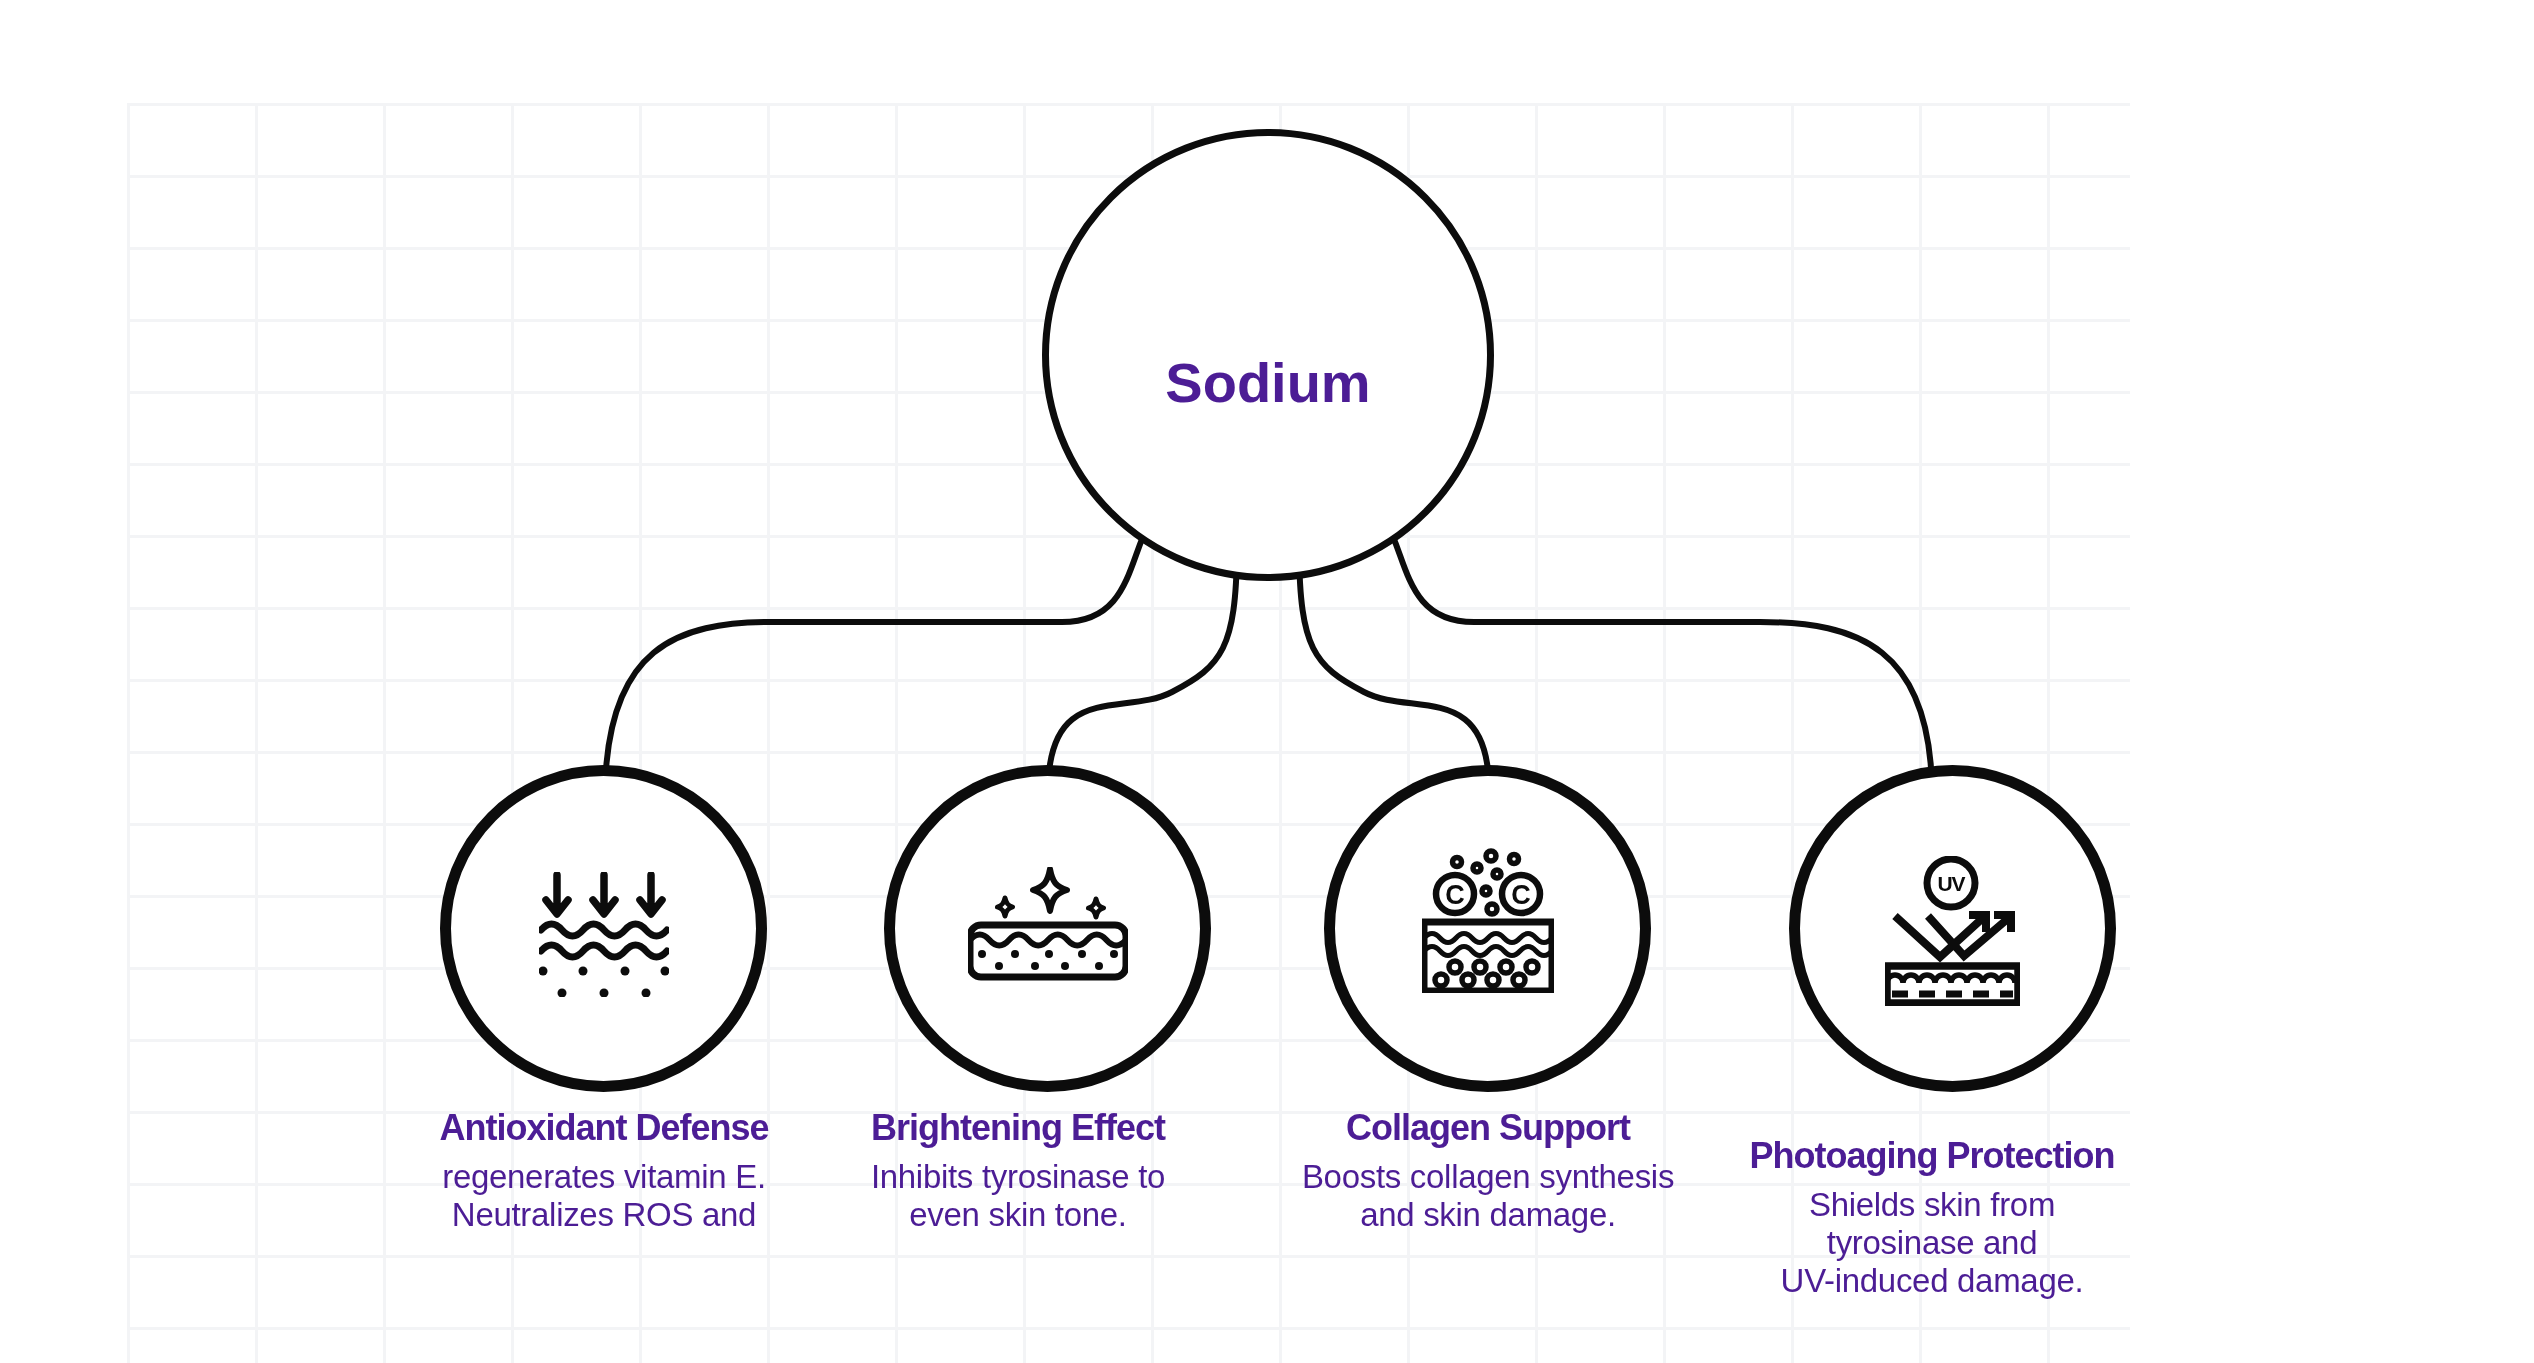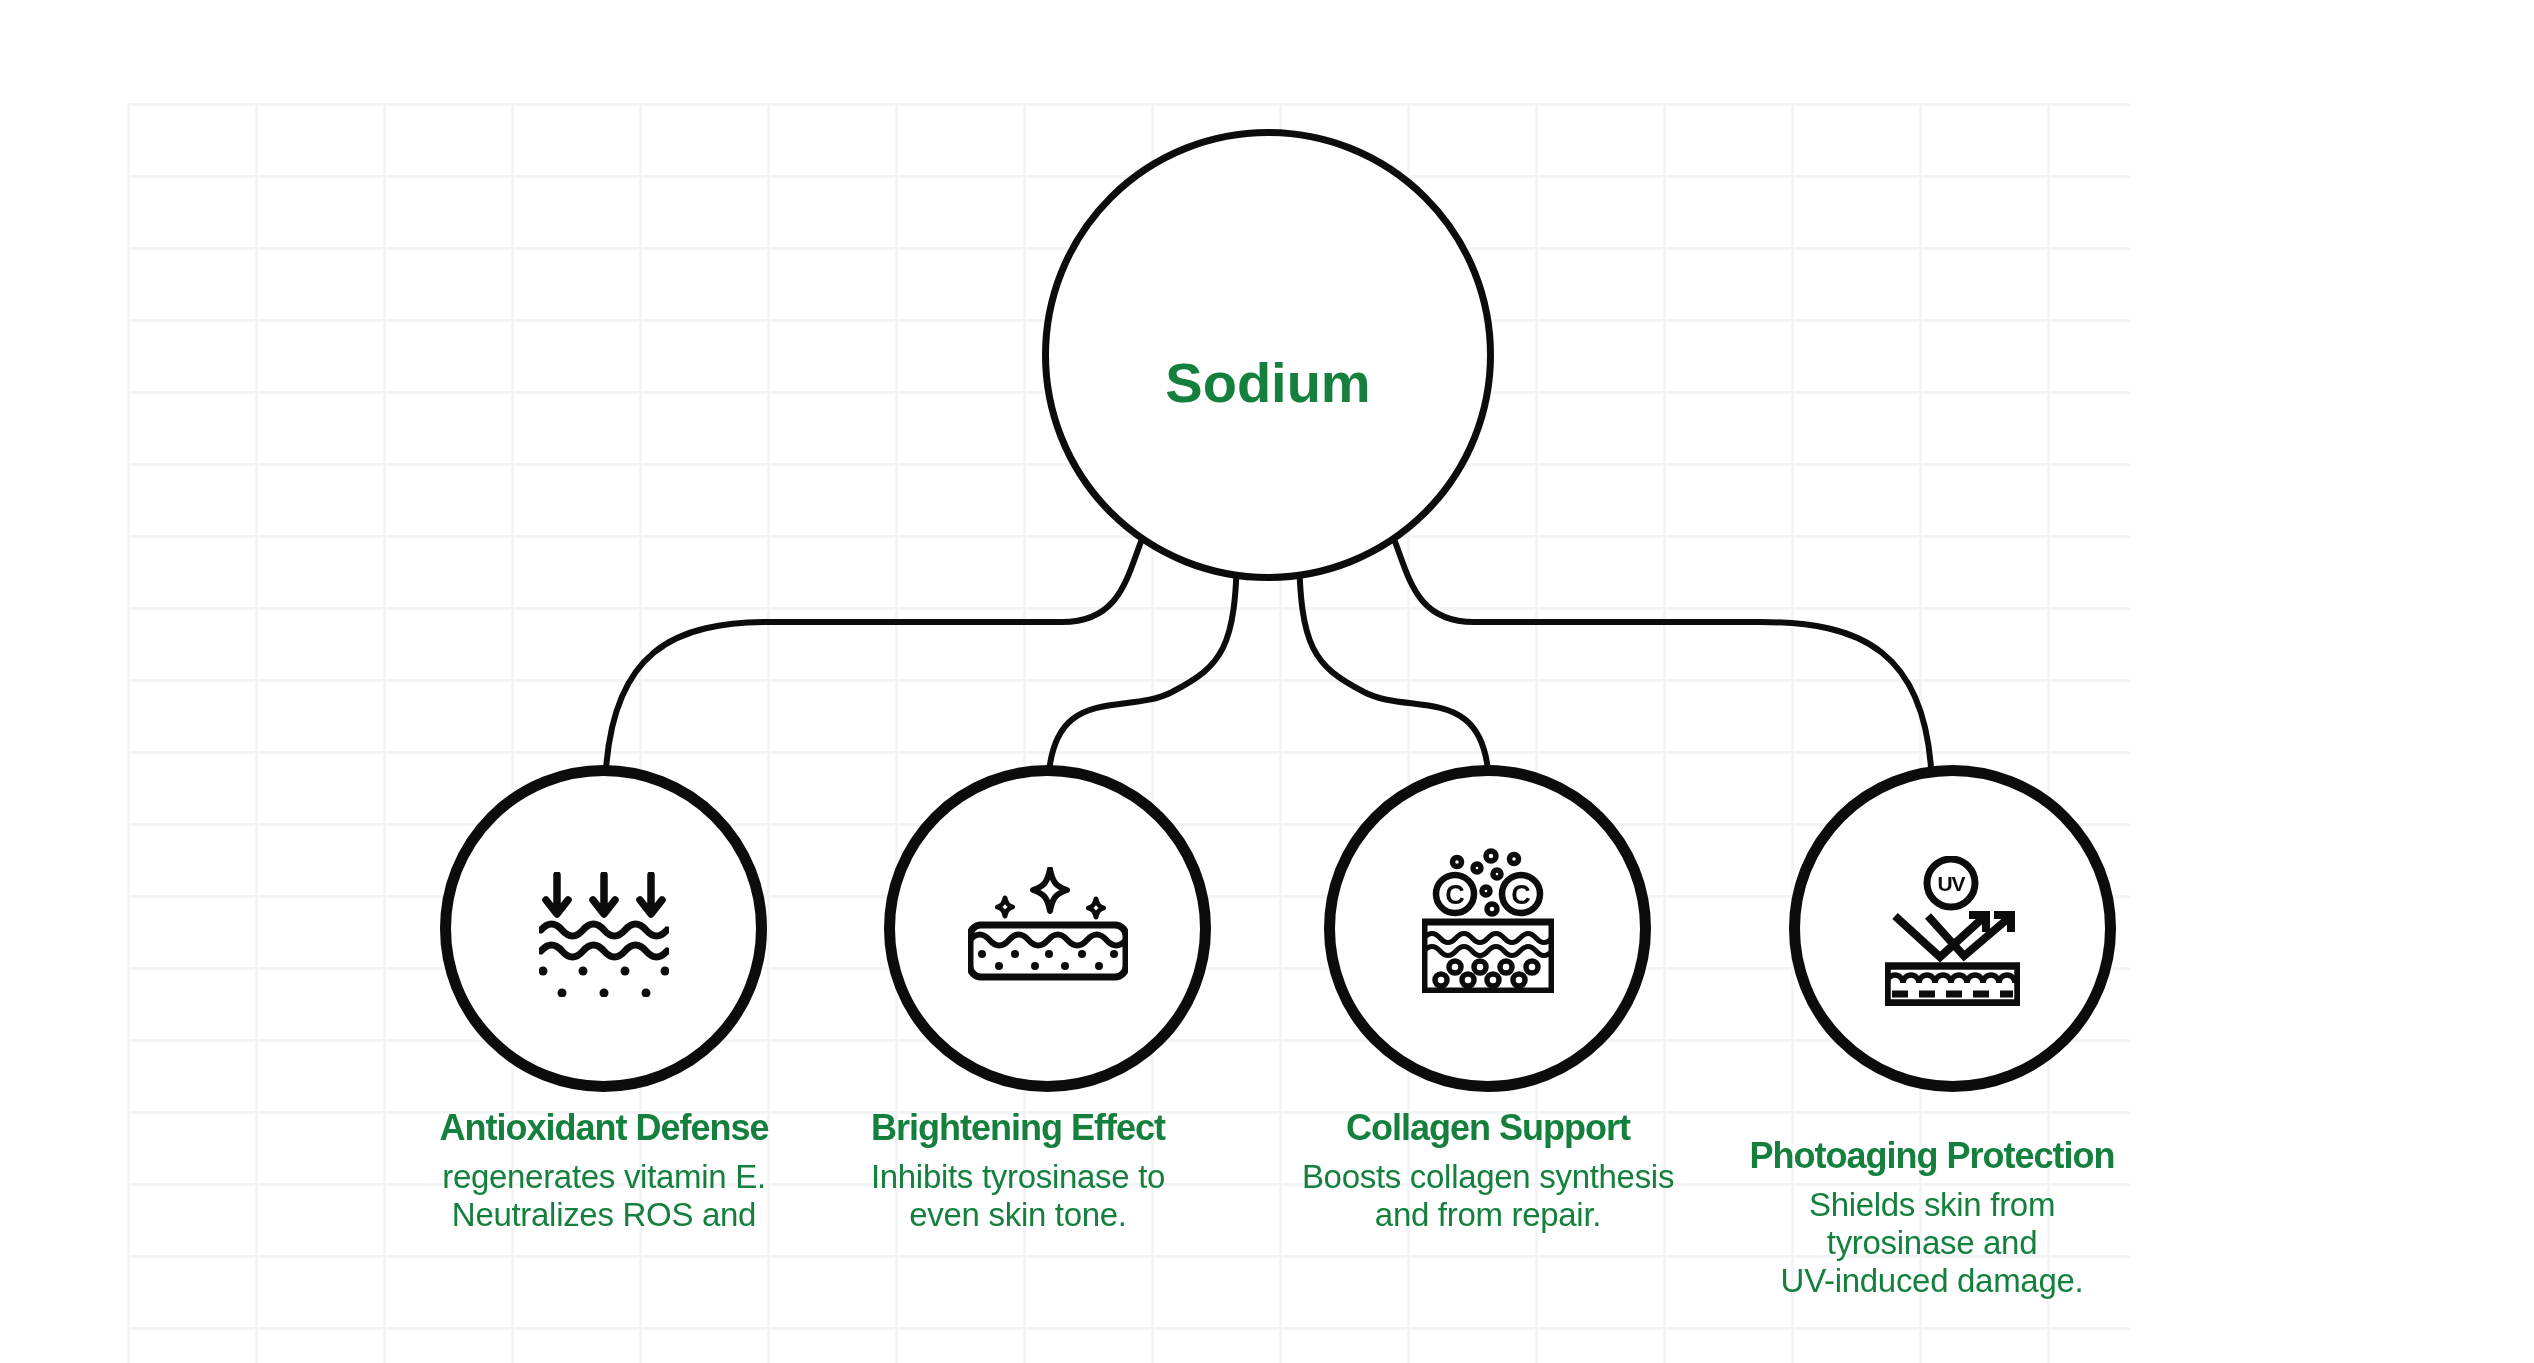--- a/index.html
+++ b/index.html
@@ -2,21 +2,21 @@
 <html><head>
 <meta charset="utf-8">
 <style>
   html,body{margin:0;padding:0;background:#ffffff;}
   .canvas{
     position:relative;
     width:2130px;height:1363px;
     background:#ffffff;
     overflow:hidden;
     font-family:"Liberation Sans",sans-serif;
-    color:#15803d;
+    color:#4c1d95;
   }
   .grid{
     position:absolute;left:127px;top:103px;right:0;bottom:0;
     background-image:
       linear-gradient(to right,#f3f4f6 3px,transparent 3px),
       linear-gradient(to bottom,#f3f4f6 3px,transparent 3px);
     background-size:128px 100%,100% 72px;
     pointer-events:none;
   }
   .connectors{position:absolute;left:0;top:0;}
@@ -209,21 +209,21 @@
     <div class="desc">
       <span class="line">Inhibits tyrosinase to</span>
       <span class="line">even skin tone.</span>
     </div>
   </div>
 
   <div class="caption" id="caption-2">
     <div class="title">Collagen Support</div>
     <div class="desc">
       <span class="line">Boosts collagen synthesis</span>
-      <span class="line">and from repair.</span>
+      <span class="line">and skin damage.</span>
     </div>
   </div>
 
   <div class="caption" id="caption-3">
     <div class="title">Photoaging Protection</div>
     <div class="desc">
       <span class="line">Shields skin from</span>
       <span class="line">tyrosinase and</span>
       <span class="line">UV-induced damage.</span>
     </div>

